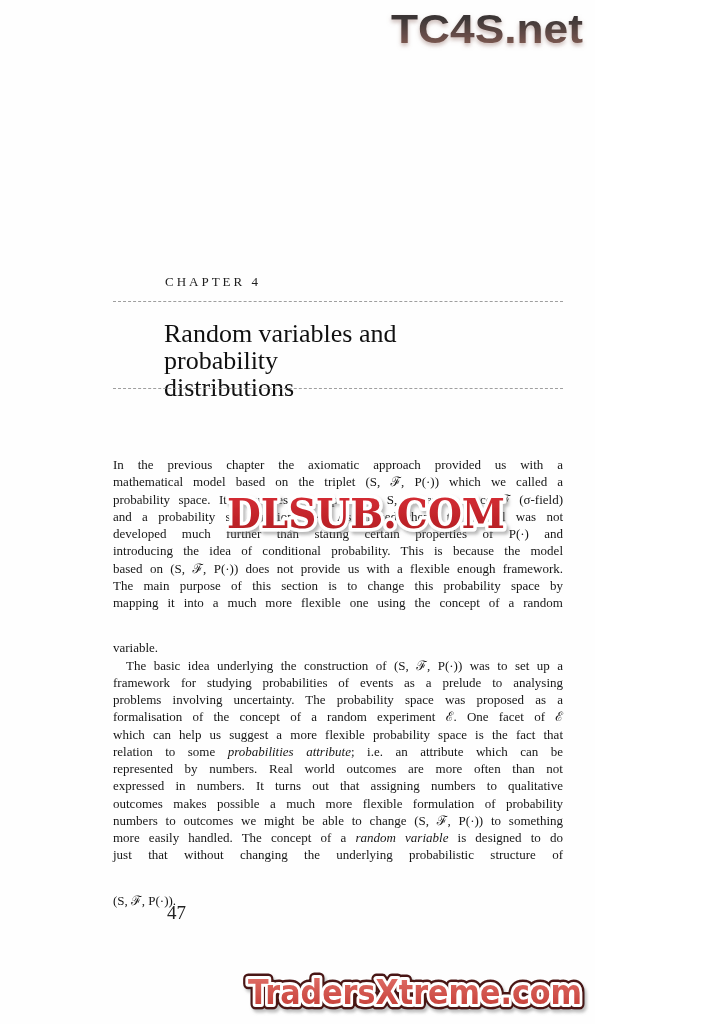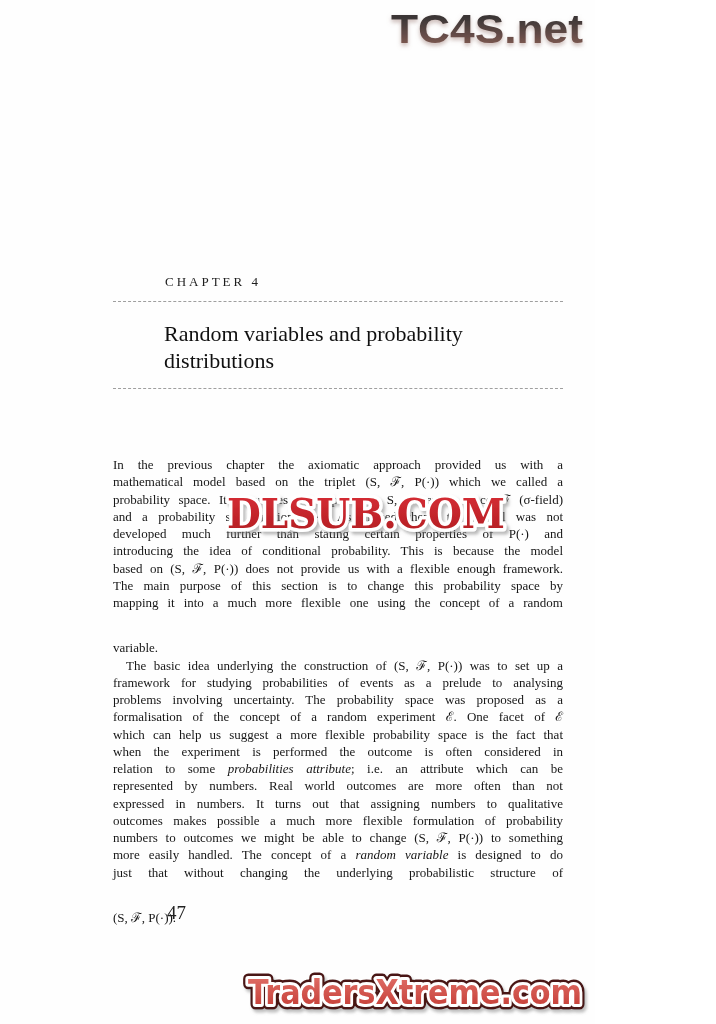--- a/index.html
+++ b/index.html
@@ -22,21 +22,21 @@
   }
   .rule {
     position: absolute; left: 113px; width: 450px; height: 0;
     border-top: 1.5px dashed #8f8f8f;
     opacity: .85;
   }
   .rule-1 { top: 301px; }
   .rule-2 { top: 388px; }
   .chapter-title {
     position: absolute; left: 164px; top: 320px; width: 330px;
-    font-size: 22px; line-height: 27px; color: #101010;
+    font-size: 26px; line-height: 27px; color: #101010;
   }
   
   .body-text {
     position: absolute; left: 113px; top: 456px; width: 450px;
     font-size: 13px; line-height: 17.25px; color: #161616;
   }
   .para { margin: 0; }
   .line {
     text-align: justify;
     text-align-last: justify;
@@ -94,21 +94,20 @@
         <div class="line">The main purpose of this section is to change this probability space by</div>
         <div class="line">mapping it into a much more flexible one using the concept of a random</div>
         <div class="line last">variable.</div>
       </div>
       <div class="para">
         <div class="line indent">The basic idea underlying the construction of (S, ℱ, P(·)) was to set up a</div>
         <div class="line">framework for studying probabilities of events as a prelude to analysing</div>
         <div class="line">problems involving uncertainty. The probability space was proposed as a</div>
         <div class="line">formalisation of the concept of a random experiment ℰ. One facet of ℰ</div>
         <div class="line">which can help us suggest a more flexible probability space is the fact that</div>
-        <div class="line">when the experiment is performed the outcome is often considered in</div>
         <div class="line">relation to some <i>probabilities attribute</i>; i.e. an attribute which can be</div>
         <div class="line">represented by numbers. Real world outcomes are more often than not</div>
         <div class="line">expressed in numbers. It turns out that assigning numbers to qualitative</div>
         <div class="line">outcomes makes possible a much more flexible formulation of probability</div>
         <div class="line">numbers to outcomes we might be able to change (S, ℱ, P(·)) to something</div>
         <div class="line">more easily handled. The concept of a <i>random variable</i> is designed to do</div>
         <div class="line">just that without changing the underlying probabilistic structure of</div>
         <div class="line last">(S, ℱ, P(·)).</div>
       </div>
     </div>

